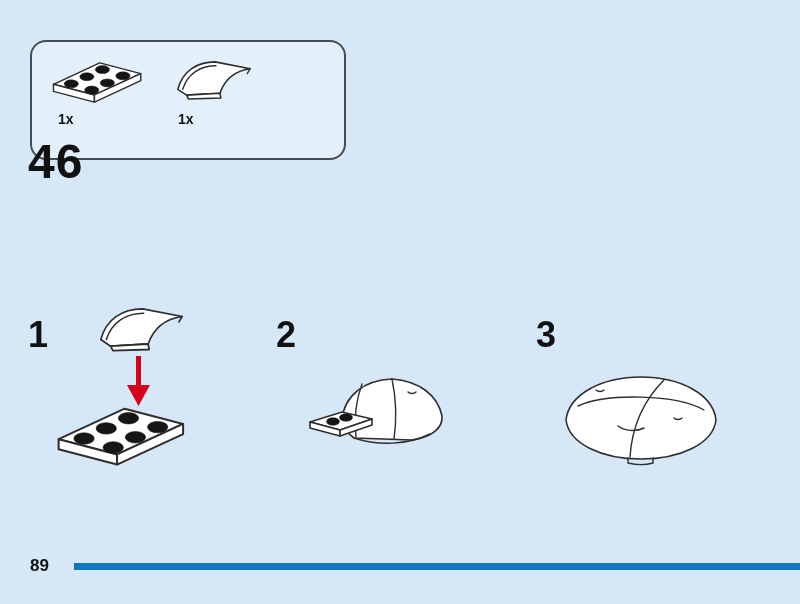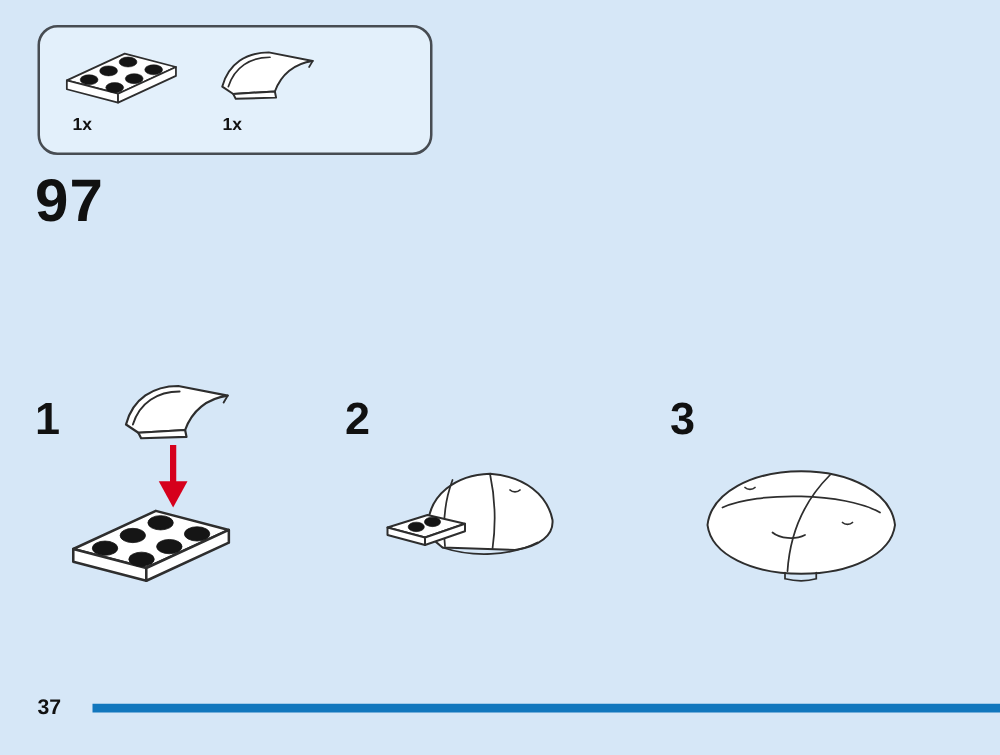--- a/index.html
+++ b/index.html
@@ -4,21 +4,21 @@
 <style>
   html,body{margin:0;padding:0;}
   body{
     width:800px;height:604px;position:relative;overflow:hidden;
     background:var(--bg,#d6e7f7);
     font-family:"Liberation Sans",sans-serif;
     color:var(--text,#111);
   }
   
   .parts-box{
-    position:absolute;left:30px;top:20px;width:316px;height:104px;
+    position:absolute;left:30px;top:40px;width:316px;height:120px;
     background:var(--panel-bg,#e3f0fb);
     border:2px solid var(--panel-border,#474c52);
     border-radius:16px;box-sizing:border-box;
     display:flex;align-items:flex-start;padding:12px 12px 0 16px;
   }
   .part-cell{display:flex;flex-direction:column;align-items:flex-start;}
   .part-cell.c1{width:122px;}
   .part-cell.c2{width:108px;}
   .part-cell.c3{width:62px;}
   .part-count{font-size:14px;font-weight:700;margin-top:3px;}
@@ -75,21 +75,21 @@
     <svg width="90" height="51" viewBox="0 0 92 52">
       <path class="lineart" d="M8,36 C13,17 28,8 46,8 L82,15 C67,17 56,26 51,40 L17,42 Z"></path>
       <path class="edge" d="M13,36 C18,20 31,12 47,12"></path>
       <path class="lineart" d="M17,42 L51,40 L52,45 L19,46 Z"></path>
       <path class="edge" d="M82,15 L79,20"></path>
     </svg>
     <span class="part-count">1x</span>
   </div>
 </div>
 
-<div class="step-number">97</div>
+<div class="step-number">46</div>
 
 <div id="substep1" class="substep-num">1</div>
 <div id="substep2" class="substep-num">2</div>
 <div id="substep3" class="substep-num">3</div>
 
 <svg id="illus1" class="illus" width="160" height="192" viewBox="0 0 160 192">
   <g transform="translate(42,2) scale(1.1)">
     <path class="lineart" d="M8,36 C13,17 28,8 46,8 L82,15 C67,17 56,26 51,40 L17,42 Z"></path>
     <path class="edge" d="M13,36 C18,20 31,12 47,12"></path>
     <path class="lineart" d="M17,42 L51,40 L52,45 L19,46 Z"></path>
@@ -134,14 +134,14 @@
     <path class="lineart" d="M10,56 C13,30 46,13 85,13 C124,13 157,30 160,56 C157,80 124,95 85,95 C46,95 13,80 10,56 Z"></path>
     <path class="edge" d="M22,42 C50,29 120,30 148,46"></path>
     <path class="edge" d="M108,16 C88,36 76,62 74,93"></path>
     <path class="edge" d="M40,26 C42,28 46,28 48,26"></path>
     <path class="edge" d="M118,54 C120,56 124,56 126,54"></path>
     <path class="edge" d="M62,62 C68,67 80,68 88,64"></path>
     <path class="edge" d="M72,94 L72,99 C80,101 90,101 97,99 L97,94"></path>
   </g>
 </svg>
 
-<div class="page-number">37</div>
+<div class="page-number">89</div>
 <div class="footer-bar"></div>
 
 </body></html>

